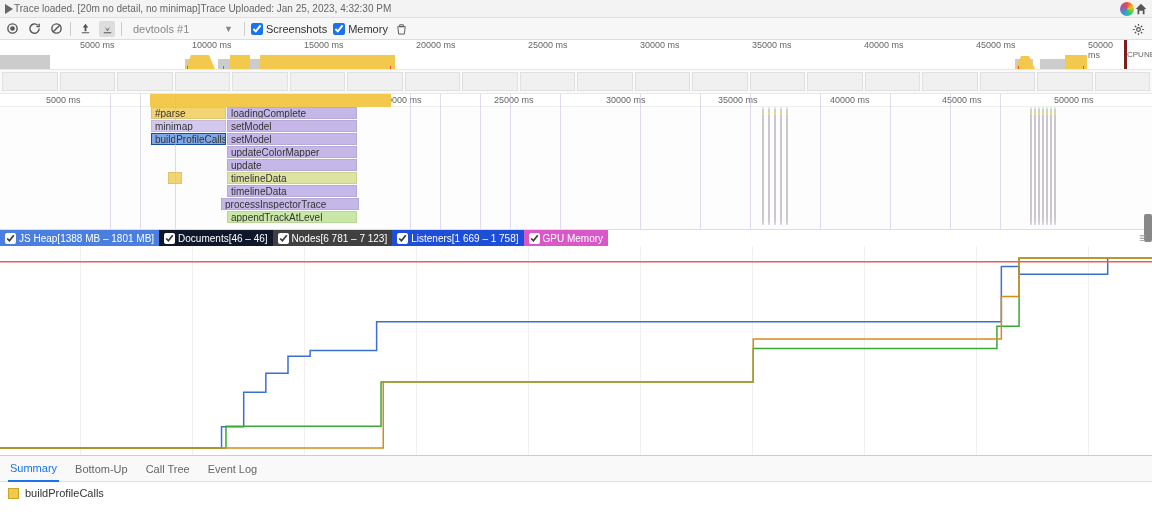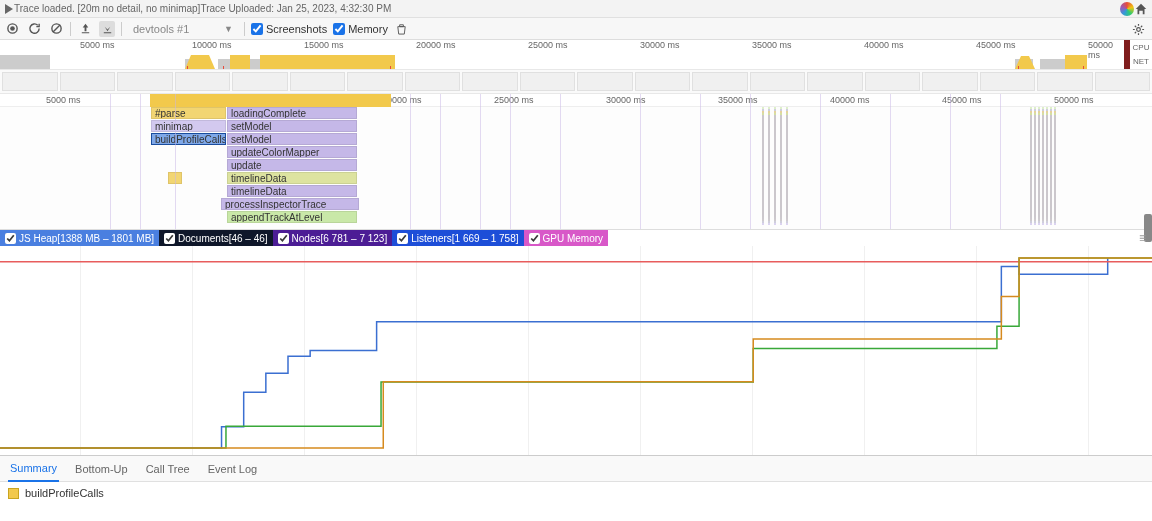--- a/index.html
+++ b/index.html
@@ -14,21 +14,21 @@
 .toolbar .ico{width:16px;height:16px;display:flex;align-items:center;justify-content:center;cursor:pointer;color:#555}
 .toolbar .ico svg{width:13px;height:13px;fill:#555}
 .toolbar .ico.active{background:#ddd;border-radius:2px}
 .toolbar .drop{width:110px;border:1px solid transparent;display:flex;align-items:center;padding:0 4px;color:#888}
 .toolbar .drop .tri{margin-left:auto;font-size:9px;color:#888}
 .toolbar label{font-size:11px;display:flex;align-items:center;gap:3px;color:#333}
 .toolbar input[type=checkbox]{width:12px;height:12px;accent-color:#1a73e8}
 .toolbar .gear-right{position:absolute;right:6px;top:3px}
 .overview{height:30px;background:#fff;border-bottom:1px solid #e8e8e8;position:relative;display:flex}
 .overview .main{flex:1;position:relative}
-.overview .side{width:28px;border-left:6px solid #7f1d1d;font-size:8px;color:#666;display:flex;flex-direction:column;justify-content:space-around;align-items:center}
+.overview .side{width:28px;border-left:3px solid #7f1d1d;font-size:8px;color:#666;display:flex;justify-content:space-around;align-items:center}
 .ruler{height:12px;position:relative;font-size:9px;color:#666}
 .ruler span{position:absolute;top:0}
 .overview .cpu{position:absolute;bottom:0;left:0;right:0;height:18px}
 .cpu .bar{position:absolute;bottom:0;background:#f2c94c;height:14px}
 .cpu .bar.gray{background:#ccc}
 .cpu .tick{position:absolute;bottom:0;width:1px;height:3px;background:#e74c3c}
 .filmstrip{height:24px;background:#fafafa;border-bottom:1px solid #e8e8e8;display:flex;gap:2px;padding:2px}
 .filmstrip .fr{flex:1;background:#f0f0f0;border:1px solid #e0e0e0;min-height:18px}
 .flame-area{height:136px;border-bottom:1px solid #ddd;display:flex;position:relative}
 .flame-tracks{width:34px;background:#f5f5f5;border-right:1px solid #e0e0e0;padding-top:13px}
@@ -46,21 +46,21 @@
 .fl.green{background:#c9e8a8}
 .fl.olive{background:#dde3a0}
 .fl.sel{border:1.5px solid #1a4d9e}
 .vline{position:absolute;top:0;bottom:0;width:1px;background:#c8b5e6;opacity:.5}
 .mini{position:absolute;top:13px;width:2px;bottom:0}
 .memory-legend{height:16px;display:flex;align-items:center;font-size:10px;position:relative}
 .ml{display:flex;align-items:center;height:16px;padding:0 5px;gap:3px}
 .ml input{width:11px;height:11px;accent-color:#fff}
 .ml.blue{background:#4a7fe0;color:#fff}
 .ml.red{background:#0f172a;color:#fff}
-.ml.green{background:#4c1d95;color:#fff}
+.ml.green{background:#404040;color:#fff}
 .ml.orange{background:#1d4ed8;color:#fff}
 .ml.mag{background:#d858c8;color:#fff}
 .memory-legend .burger{position:absolute;right:6px;color:#999;font-size:12px}
 .memory-chart{height:210px;position:relative;background:#fff;border-bottom:1px solid #ccc}
 .memory-chart svg{position:absolute;top:0;left:0}
 .grid-v{position:absolute;top:0;bottom:0;width:1px;background:#f0f0f0}
 .bottom-tabs{height:26px;background:#f9f9f9;border-bottom:1px solid #e0e0e0;display:flex;align-items:center;padding:0 8px;gap:14px;font-size:11px}
 .bottom-tabs .tab{color:#666;cursor:pointer;padding:6px 2px}
 .bottom-tabs .tab.active{color:#1a73e8;border-bottom:2px solid #1a73e8}
 .summary-row{height:22px;display:flex;align-items:center;padding:0 8px;gap:6px;font-size:11px;color:#333}

